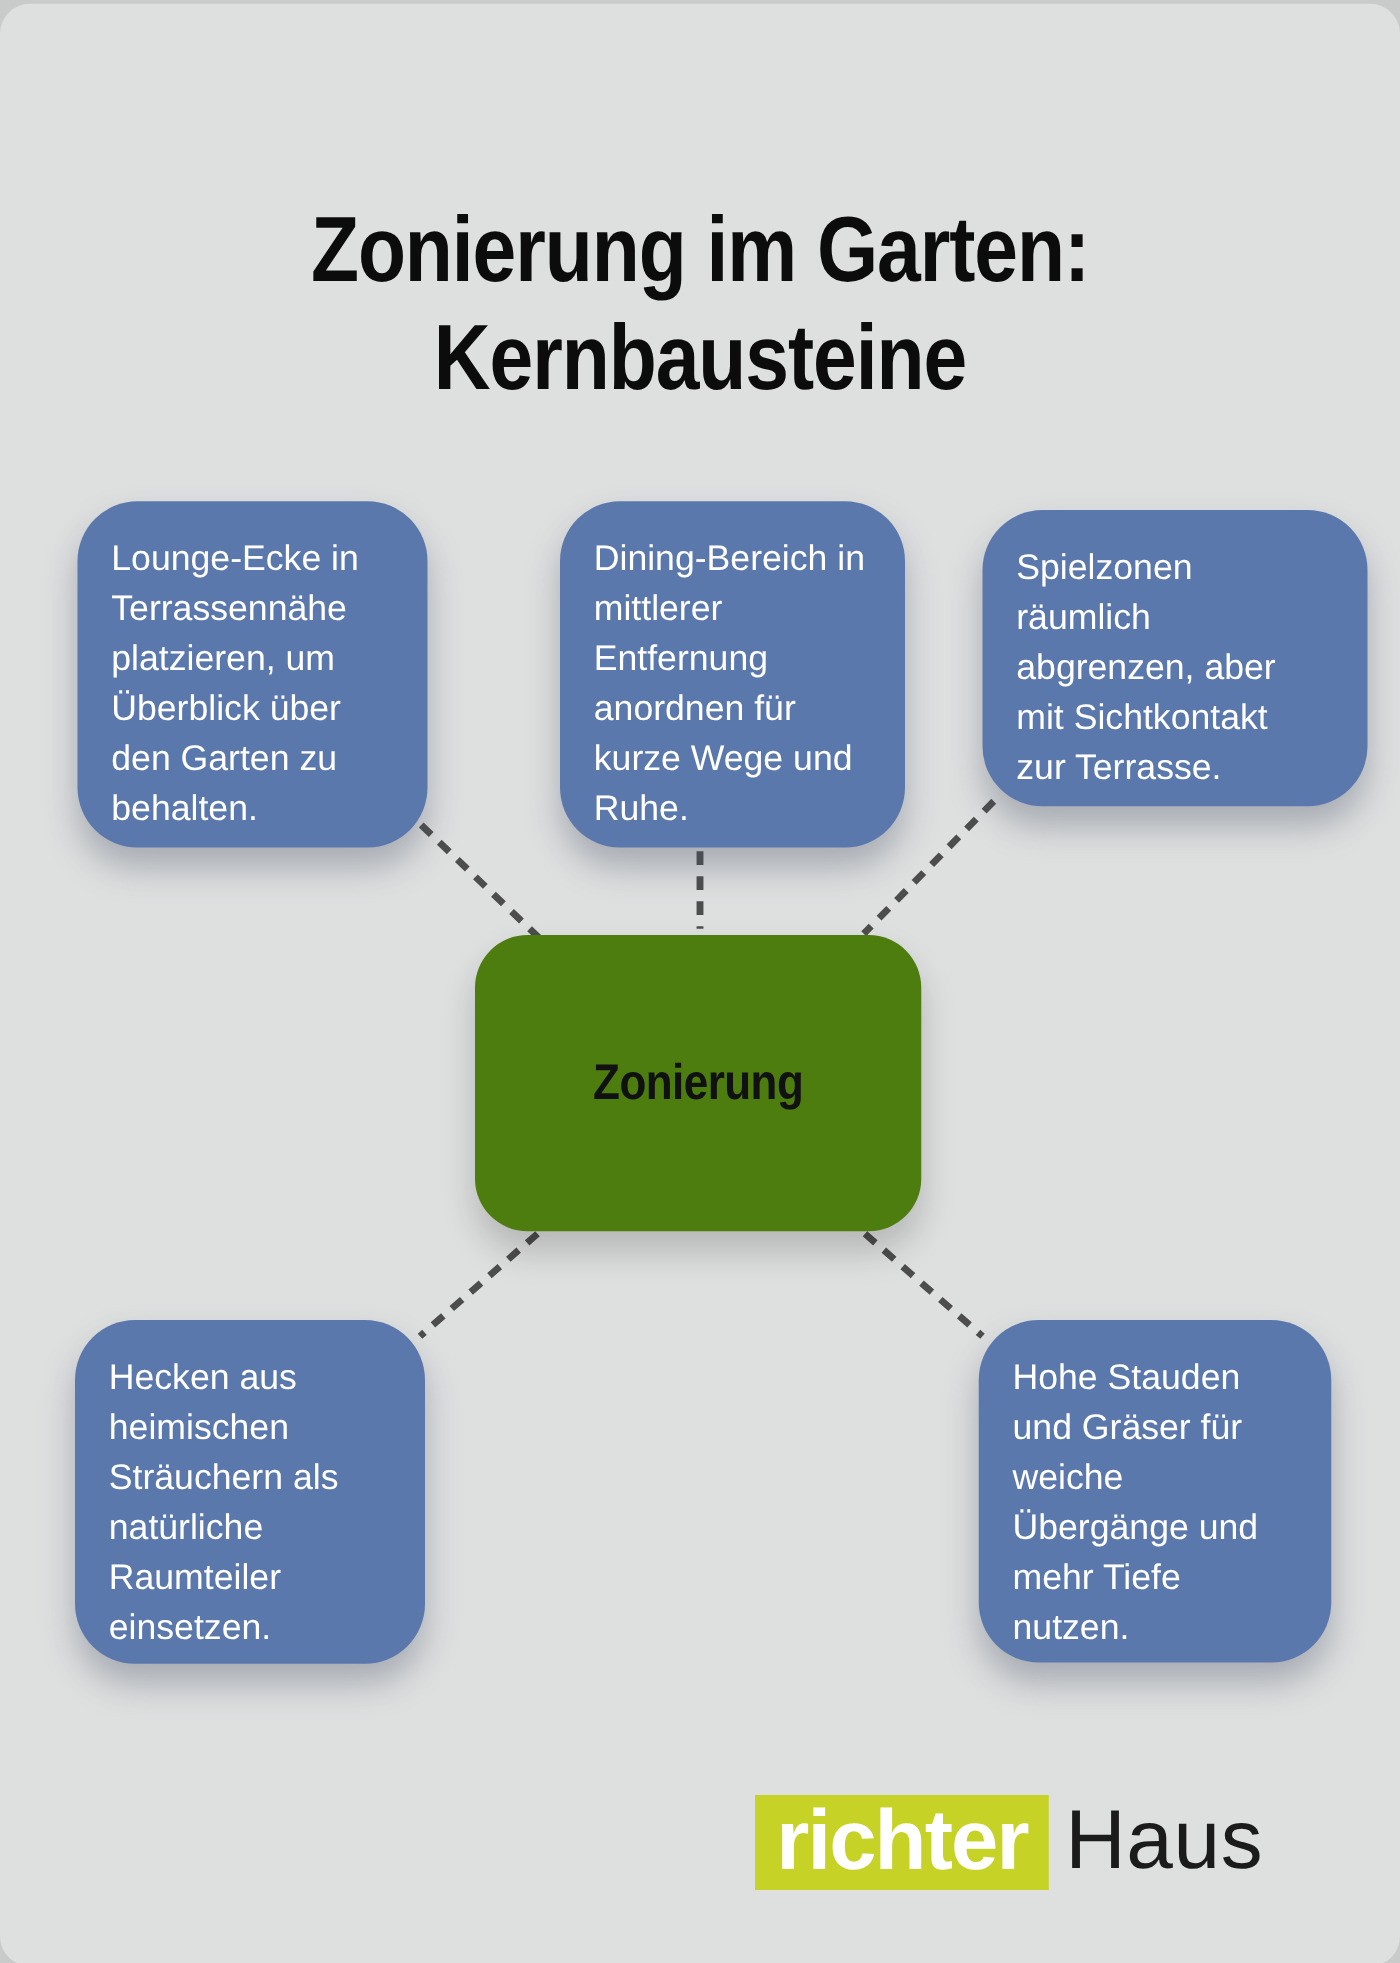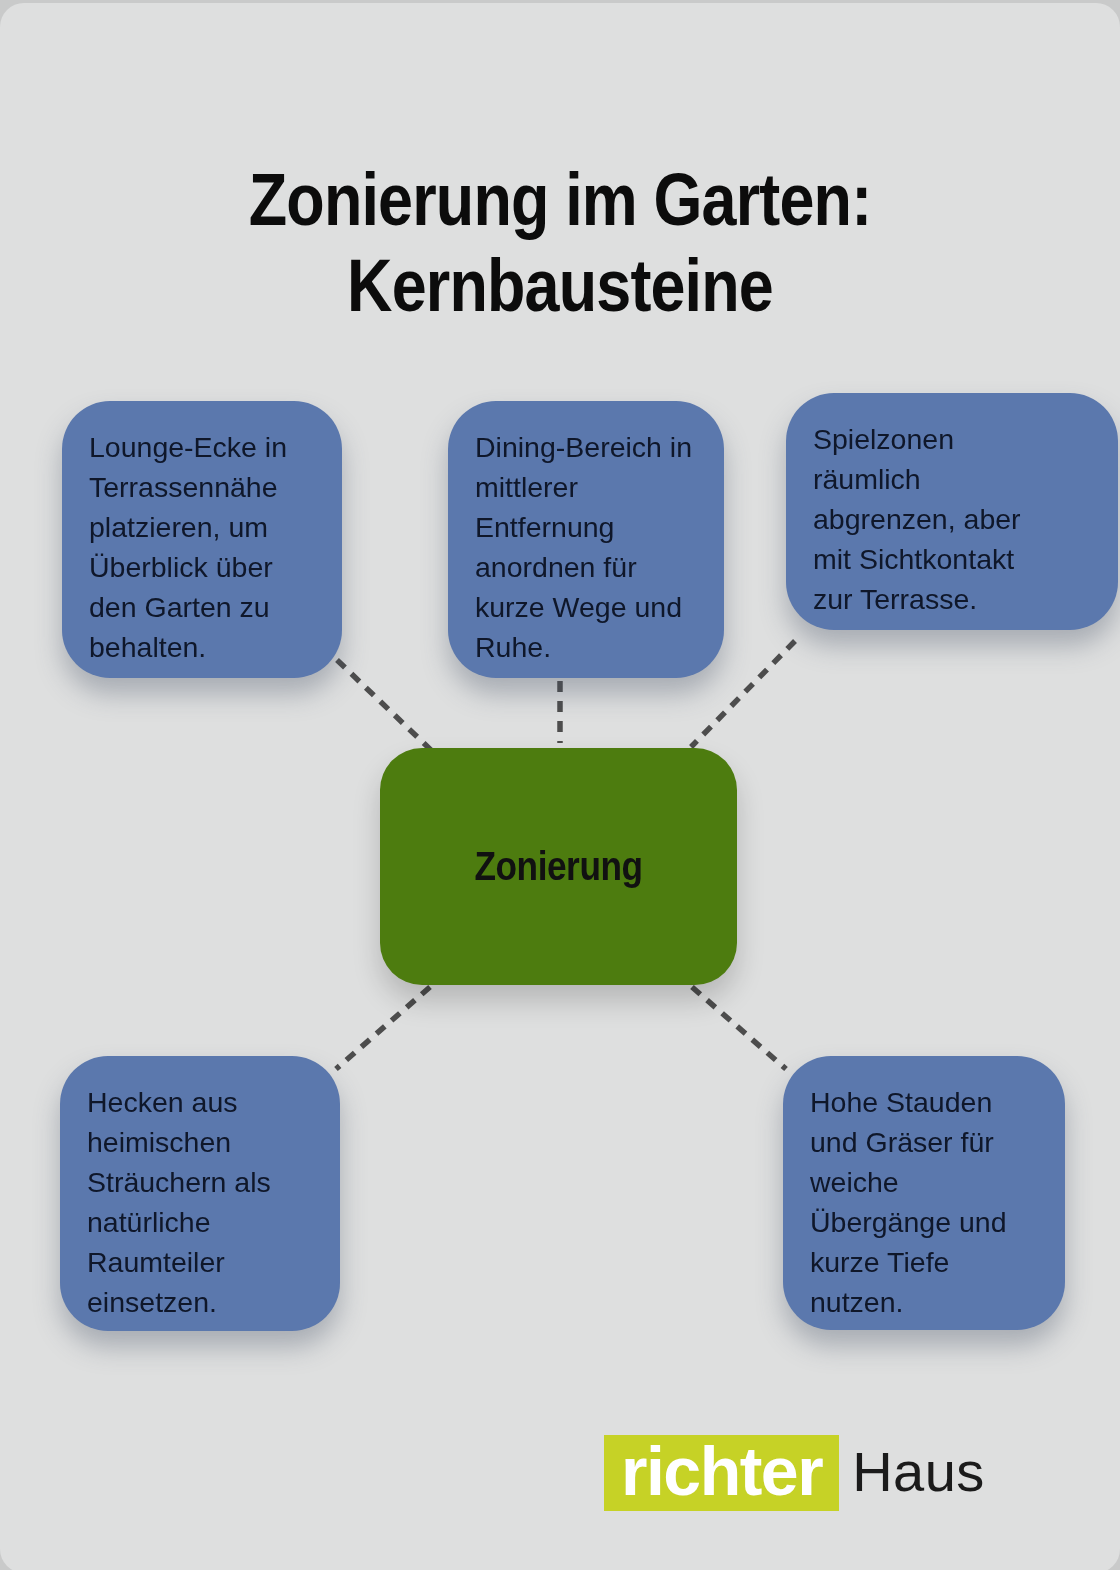--- a/index.html
+++ b/index.html
@@ -49,28 +49,28 @@
   
   .node {
     position: absolute;
     background: #5b78ad;
     border-radius: 48px;
     box-shadow: 0 16px 26px rgba(70, 80, 100, 0.35);
     box-sizing: border-box;
     padding: 26px 24px 0 27px;
   }
   .node-text {
-    color: #0f172a;
+    color: #ffffff;
     font-size: 28.5px;
     line-height: 40px;
     white-space: pre-line;
   }
   .node.pos-top-left     { left: 62px;  top: 398px;  width: 280px; height: 277px; }
   .node.pos-top-center   { left: 448px; top: 398px;  width: 276px; height: 277px; }
-  .node.pos-top-right    { left: 786px; top: 390px;  width: 332px; height: 237px; }
+  .node.pos-top-right    { left: 786px; top: 405px;  width: 308px; height: 237px; }
   .node.pos-bottom-left  { left: 60px;  top: 1053px; width: 280px; height: 275px; }
   .node.pos-bottom-right { left: 783px; top: 1053px; width: 282px; height: 274px; }
   
   .center-node {
     position: absolute;
     left: 380px;
     top: 745px;
     width: 357px;
     height: 237px;
     background: #4d7c0f;
@@ -106,21 +106,21 @@
     color: #ffffff;
     font-weight: bold;
     font-size: 68px;
     letter-spacing: -1.5px;
     position: relative;
     top: -2px;
   }
   .logo-name {
     color: #1b1b1b;
     font-weight: 400;
-    font-size: 56px;
+    font-size: 67px;
     margin-left: 13px;
     letter-spacing: 0.5px;
     position: relative;
     top: -2px;
   }
 </style>
 </head>
 <body>
 
 <div class="canvas">
@@ -175,21 +175,21 @@
 natürliche
 Raumteiler
 einsetzen.</div>
   </div>
 
   <div class="node pos-bottom-right">
     <div class="node-text">Hohe Stauden
 und Gräser für
 weiche
 Übergänge und
-kurze Tiefe
+mehr Tiefe
 nutzen.</div>
   </div>
 
   <div class="logo">
     <div class="logo-badge">
       <span class="logo-brand">richter</span>
     </div>
     <span class="logo-name">Haus</span>
   </div>
 

